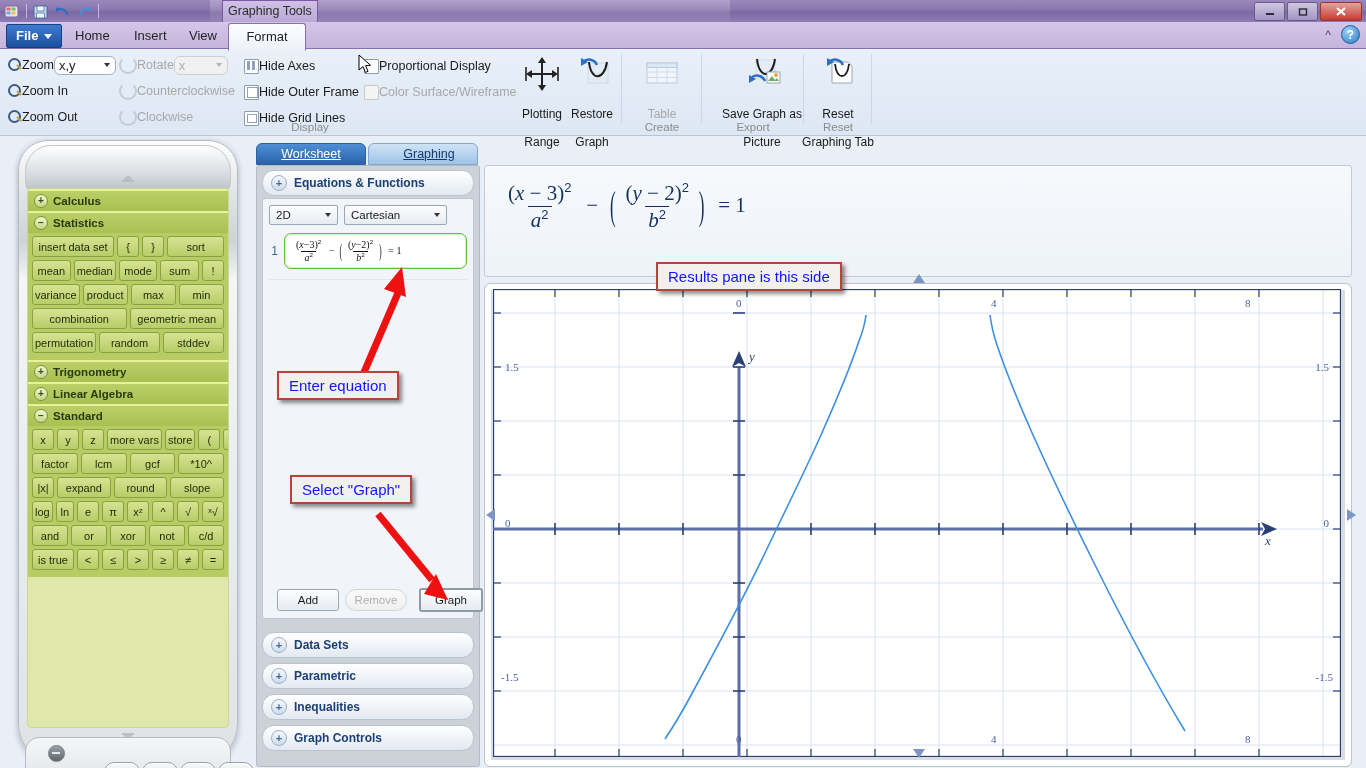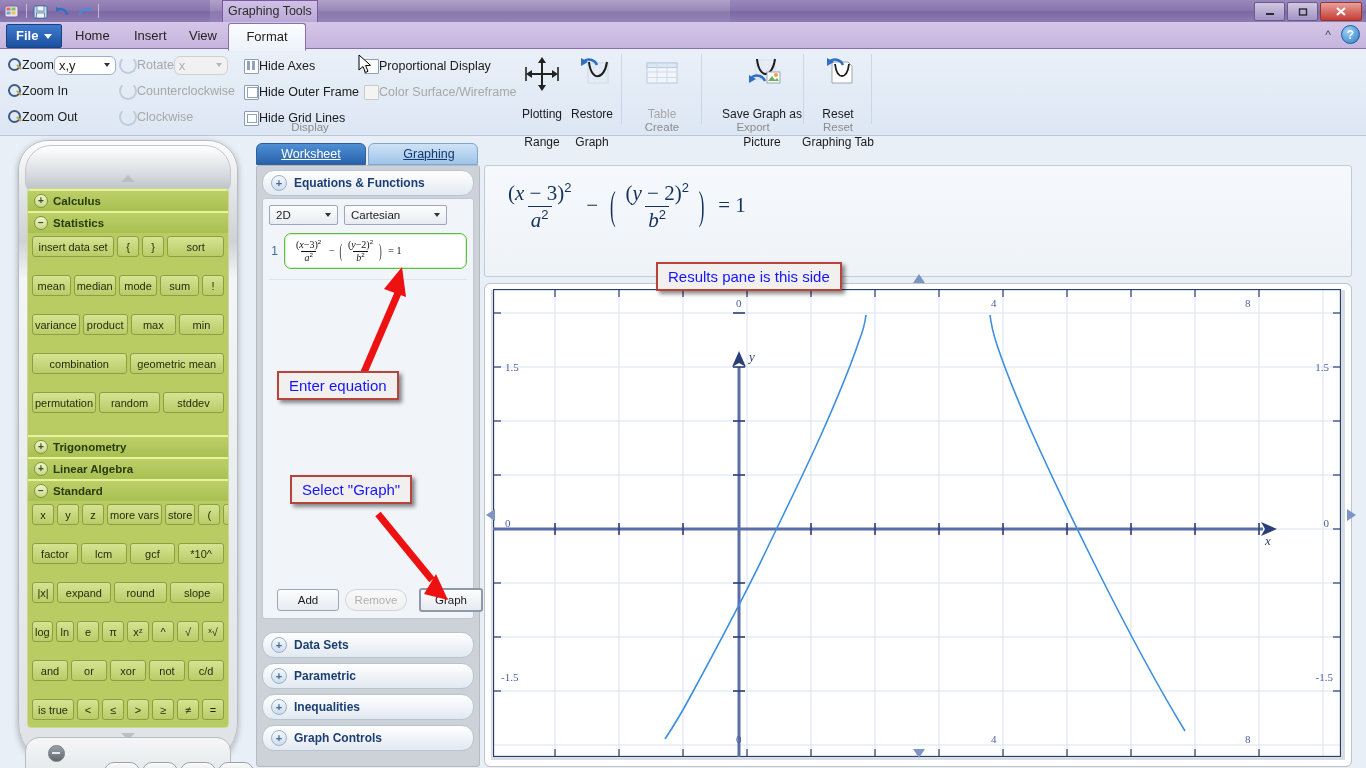--- a/index.html
+++ b/index.html
@@ -134,21 +134,21 @@
   .sec-head{
     height:20px;display:flex;align-items:center;gap:5px;padding:0 6px;
     background:linear-gradient(180deg,#bccf68,#a9c052);
     color:#2a3a10;font-weight:bold;font-size:11.5px;
     border-top:2px solid #e8f29a;
   }
   .pm{width:12px;height:12px;border-radius:50%;background:linear-gradient(180deg,#f2f7d0,#c6d68a);
     border:1px solid #7f9236;display:flex;align-items:center;justify-content:center;
     font-size:10px;line-height:1;color:#3c4d14;font-weight:bold;}
   .sec-body{background:#b8cc63;padding:3px 4px 4px 4px;}
-  .krow{display:flex;gap:3px;margin-bottom:18px;}
+  .krow{display:flex;gap:3px;margin-bottom:3px;}
   .key{
     flex:1;height:19px;border-radius:3px;border:1px solid #8ca043;
     background:linear-gradient(180deg,#d6e392,#b9cc68);
     display:flex;align-items:center;justify-content:center;
     font-size:11px;color:#1f2a08;white-space:nowrap;padding:0 2px;
   }
   .key.sm{flex:0 0 16px;}
   .key.w2{flex:2;}
   .key.w3{flex:3;}
   .keypad{

